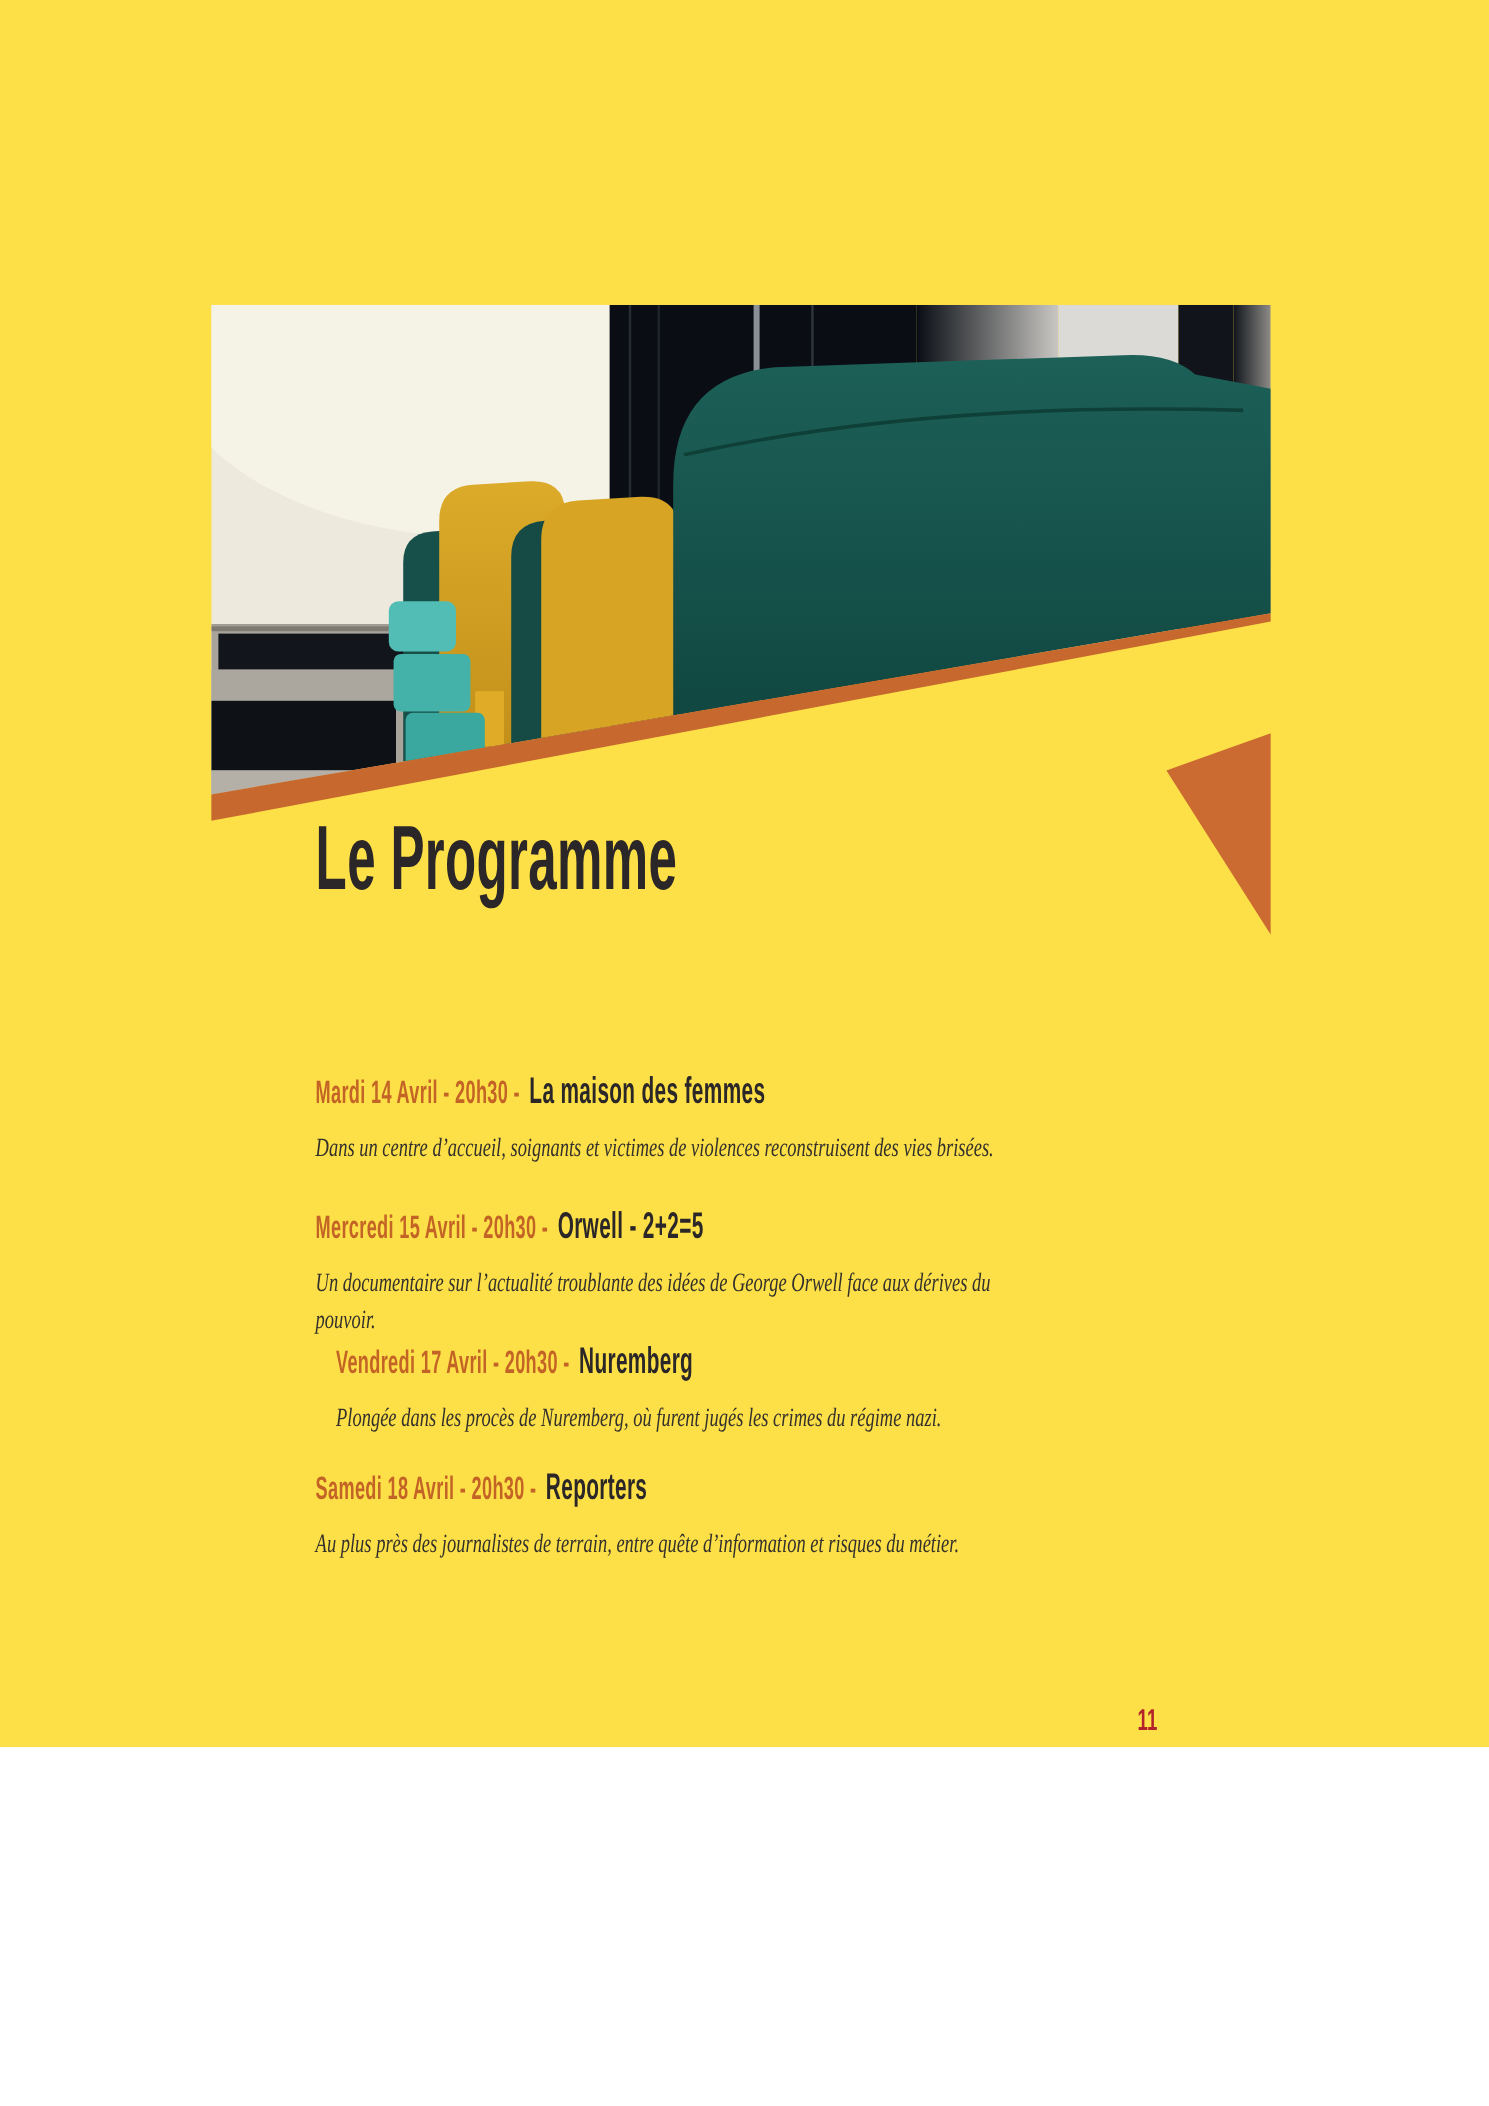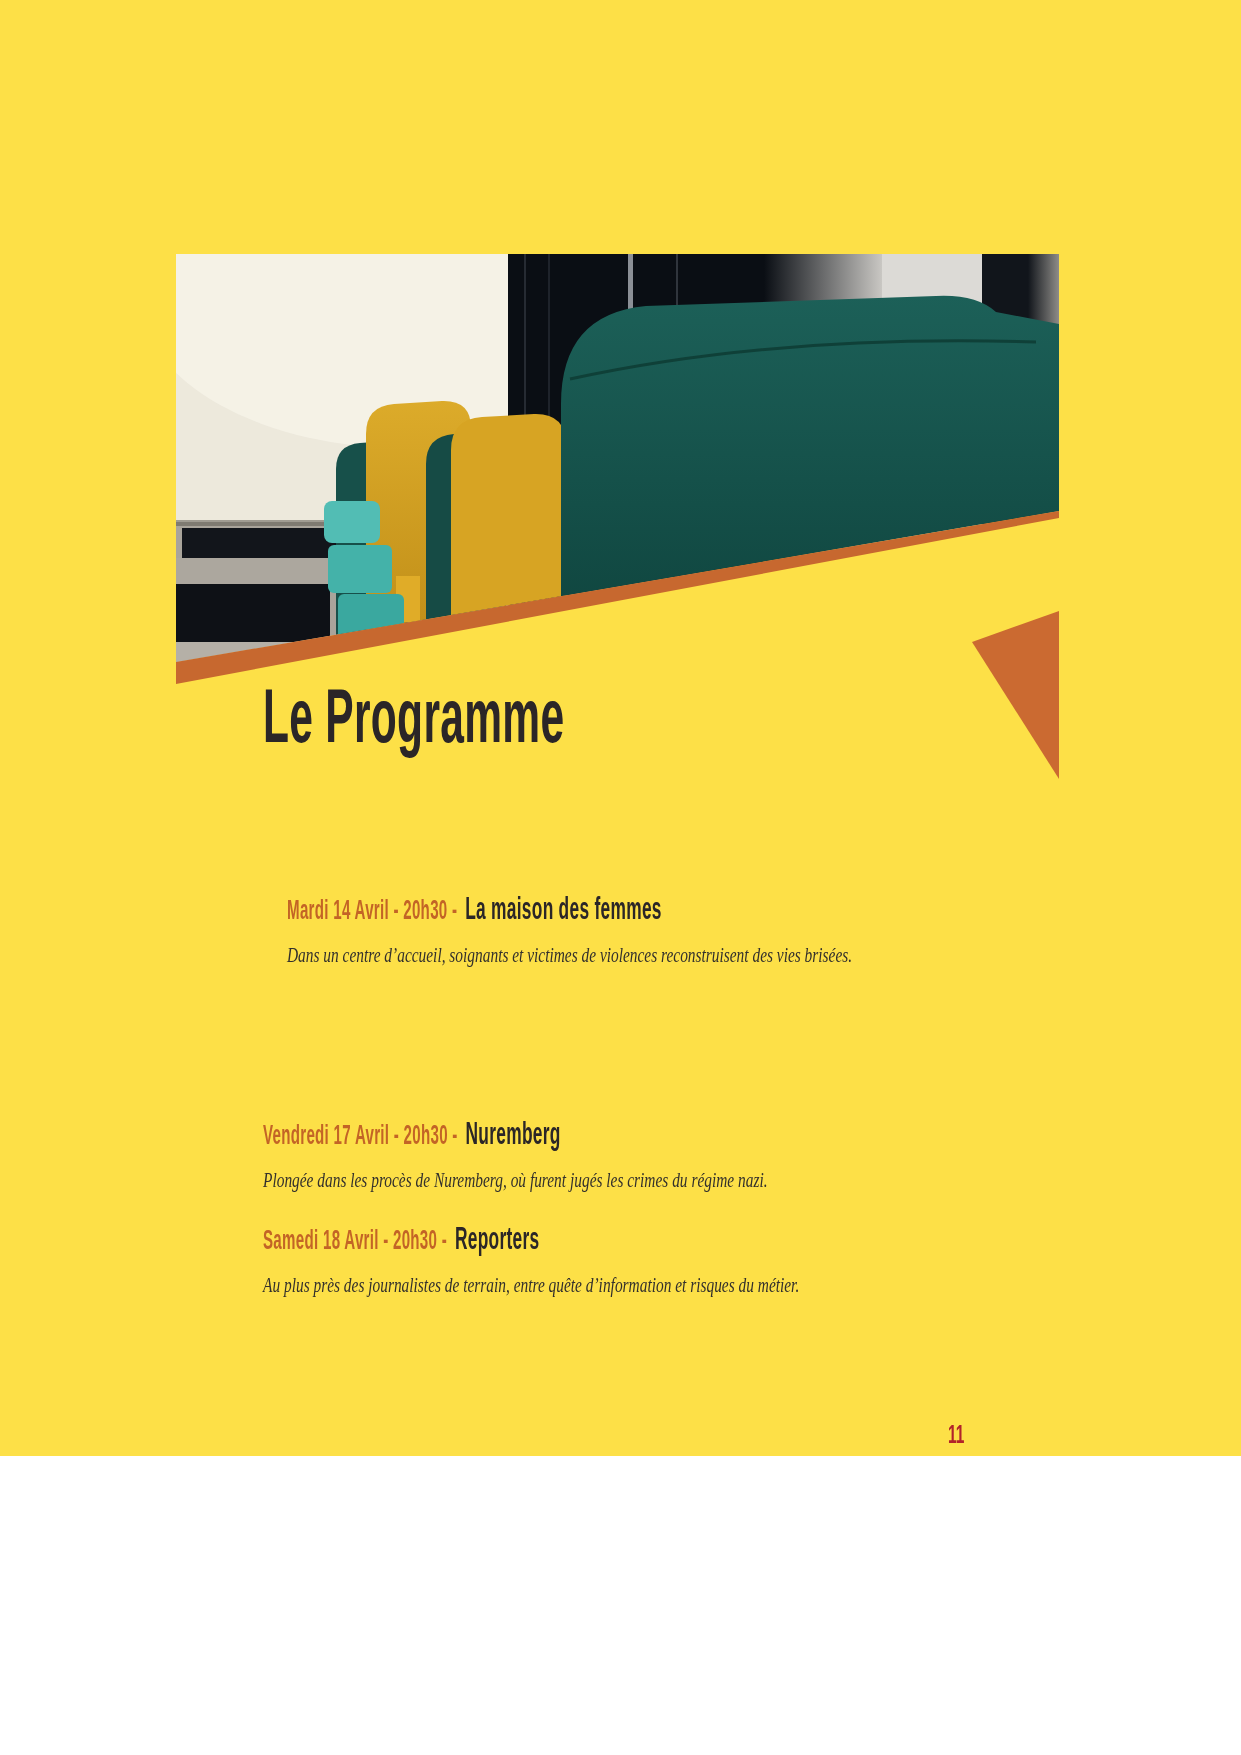--- a/index.html
+++ b/index.html
@@ -26,22 +26,22 @@
     font-family:"Liberation Serif", serif; font-style:italic;
     font-size:22px; line-height:31px; color:#33302c;
   }
   .desc-line { white-space:nowrap; }
   .page-number {
     position:absolute; left:948px; top:1420px;
     font-size:25px; font-weight:bold; color:#b2232a;
     transform:scaleX(0.62); transform-origin:0 0;
   }
   
-  #ev0 { top:783px; }  #ev1 { top:892px;margin-left:24px; }  #ev2 { top:1005px; }
-  #ev3 { top:1117px; } #ev4 { top:1222px; } #ev5 { top:1339px; }
+  #ev0 { top:783px; }  #ev1 { top:892px; }  #ev2 { top:1005px; }
+  #ev3 { top:1117px;margin-left:17px; } #ev4 { top:1222px; } #ev5 { top:1339px; }
 </style>
 </head>
 <body>
 
 <div class="page">
 
   <svg class="hero" viewBox="0 0 883 540" xmlns="http://www.w3.org/2000/svg">
     <defs>
       <clipPath id="photoClip">
           <polygon points="0,0 883,0 883,257 0,408"></polygon>
@@ -113,20 +113,29 @@
   <div class="event" id="ev1">
     <div class="event-heading">
       <span class="event-date">Mardi 14 Avril - 20h30 -</span><span class="event-title">La maison des femmes</span>
     </div>
     <div class="event-desc">
       <div class="desc-line">Dans un centre d’accueil, soignants et victimes de violences reconstruisent des vies brisées.</div>
       <div class="desc-line"></div>
     </div>
   </div>
 
+  <div class="event" id="ev2">
+    <div class="event-heading">
+      <span class="event-date">Mercredi 15 Avril - 20h30 -</span><span class="event-title">Orwell - 2+2=5</span>
+    </div>
+    <div class="event-desc">
+      <div class="desc-line">Un documentaire sur l’actualité troublante des idées de George Orwell face aux dérives du</div>
+      <div class="desc-line">pouvoir.</div>
+    </div>
+  </div>
 
   <div class="event" id="ev3">
     <div class="event-heading">
       <span class="event-date">Vendredi 17 Avril - 20h30 -</span><span class="event-title">Nuremberg</span>
     </div>
     <div class="event-desc">
       <div class="desc-line">Plongée dans les procès de Nuremberg, où furent jugés les crimes du régime nazi.</div>
       <div class="desc-line"></div>
     </div>
   </div>

